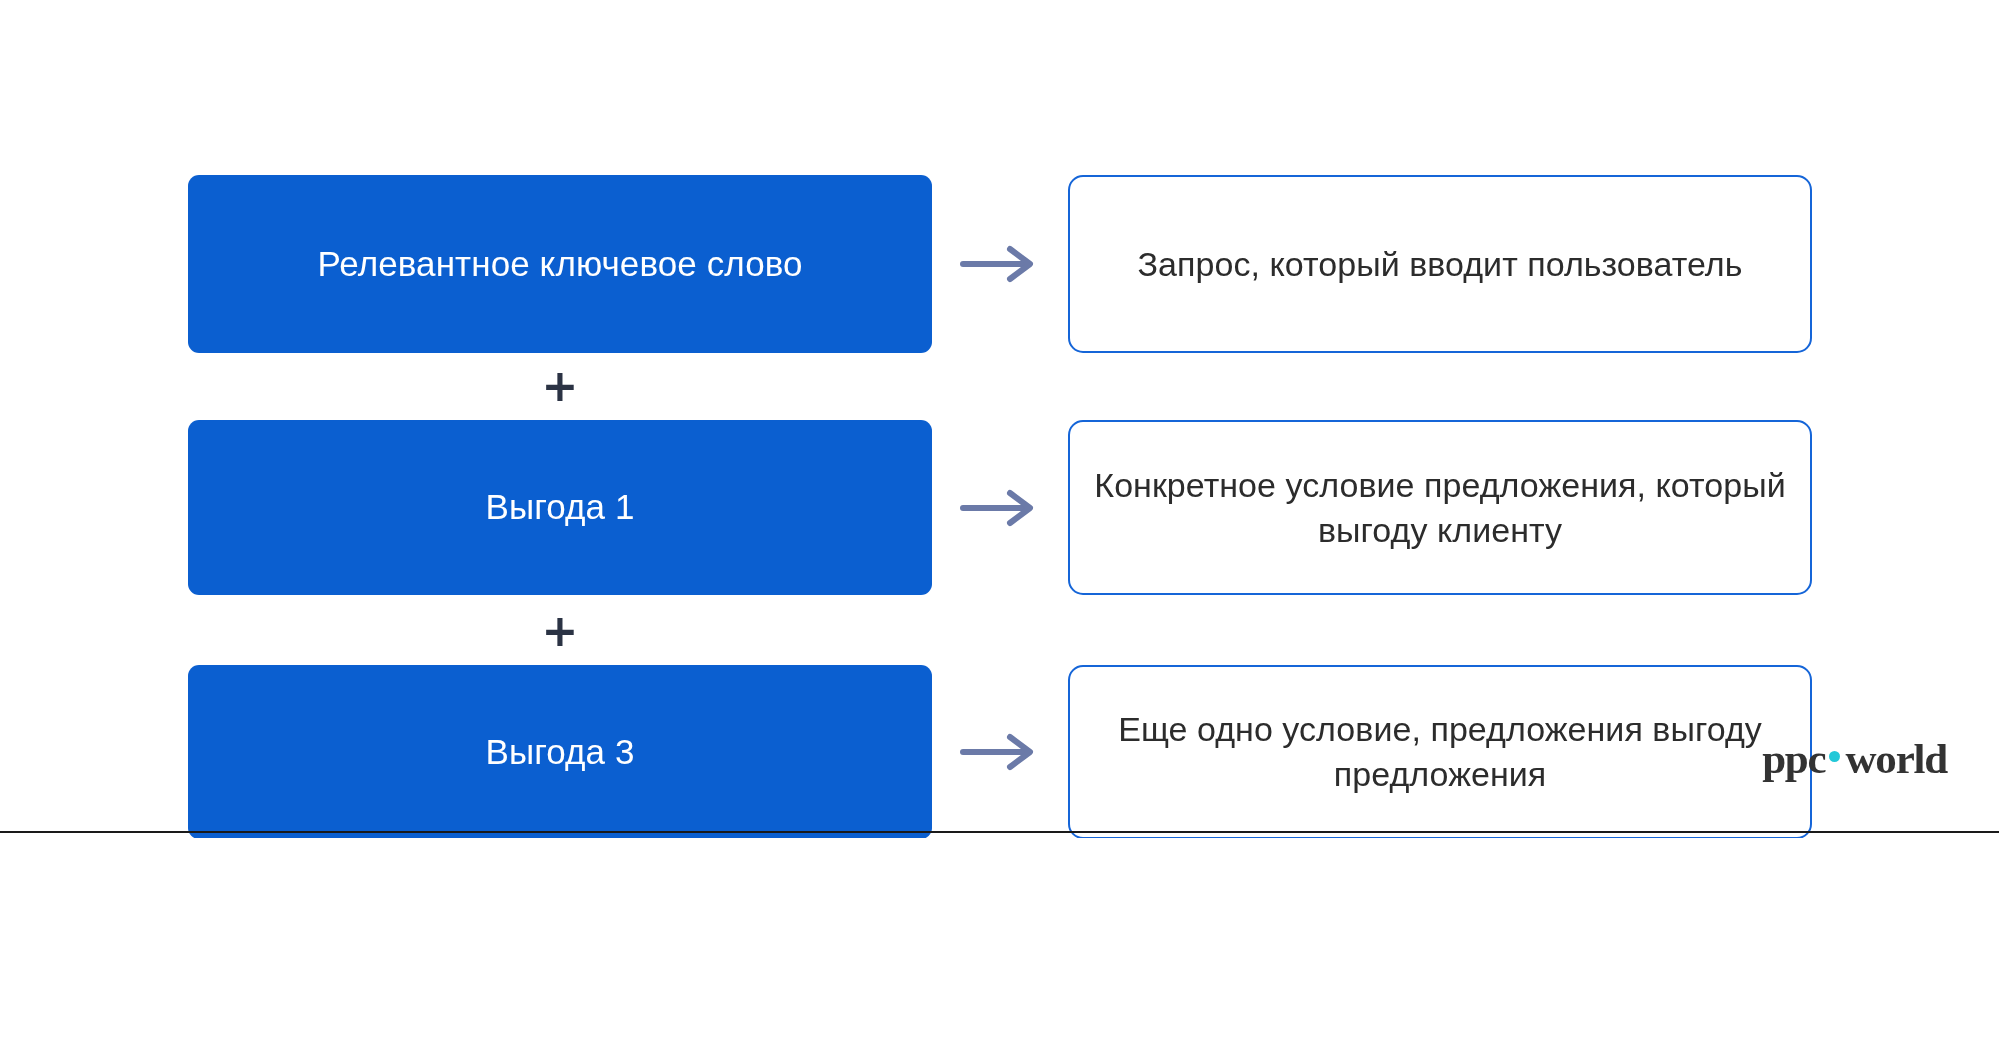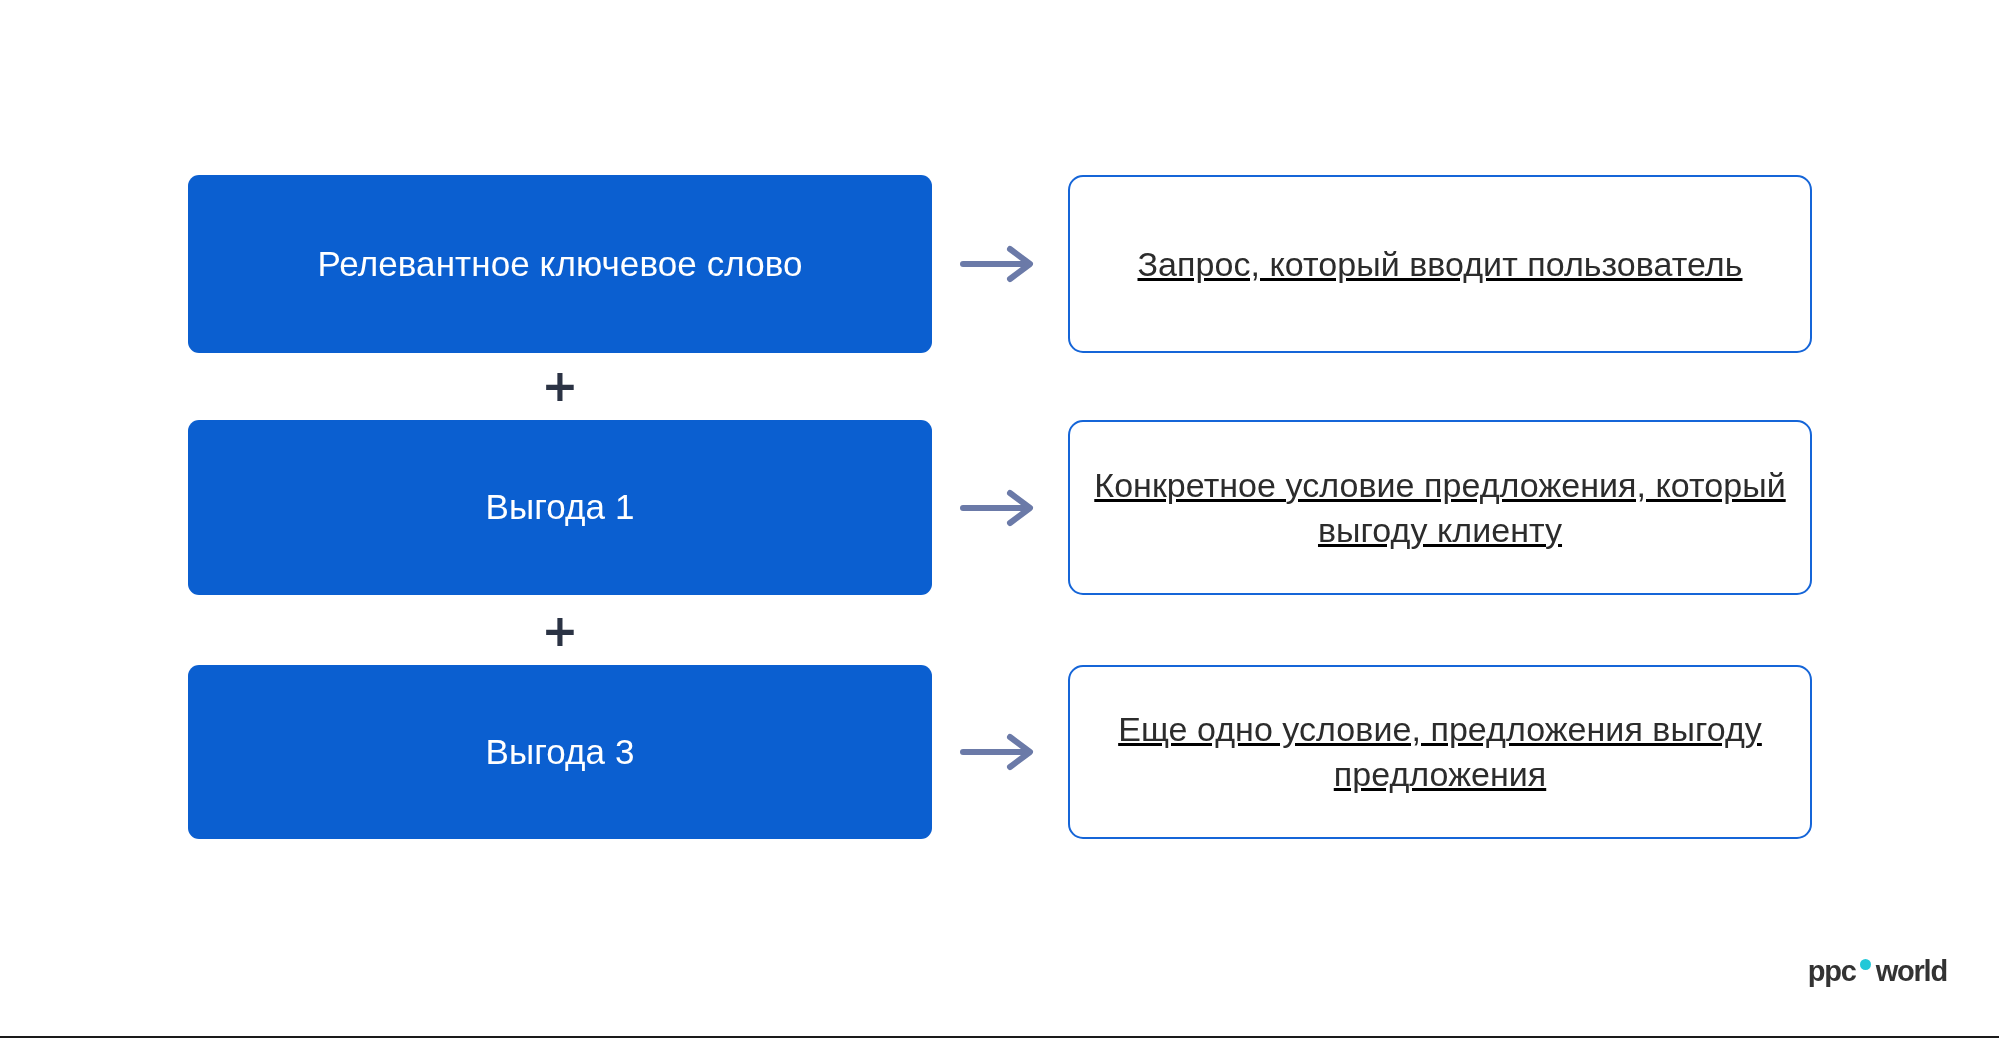--- a/index.html
+++ b/index.html
@@ -8,21 +8,21 @@
     padding: 0;
     background: #ffffff;
   }
   body {
     font-family: "Liberation Sans", "DejaVu Sans", sans-serif;
   }
 
   #canvas {
     position: relative;
     width: 1999px;
-    height: 1043px;
+    height: 838px;
     background: #ffffff;
     overflow: hidden;
   }
 
   
   .diagram {
     position: absolute;
     left: 0;
     top: 0;
     width: 1999px;
@@ -79,21 +79,20 @@
     width: 744px;
     flex: 0 0 744px;
     background: #ffffff;
     border: 2.5px solid #1565D8;
     border-radius: 15px;
     display: flex;
     align-items: center;
     justify-content: center;
     box-sizing: border-box;
     padding: 6px 24px;
-    text-decoration: underline;
   }
   .outline-box-label {
     color: #2C2C2C;
     font-size: 34px;
     line-height: 1.32;
     font-weight: 400;
     text-align: center;
     letter-spacing: 0.05px;
   }
 
@@ -113,24 +112,24 @@
   .plus-2 { top: 609px; }
 
   
   .logo {
     position: absolute;
     right: 52px;
     bottom: 55px;
     display: flex;
     align-items: baseline;
     color: #333333;
-    font-size: 29px;
+    font-size: 43px;
     font-weight: 700;
     letter-spacing: -1.2px;
-    font-family: Liberation Sans, sans-serif;
+    font-family: Liberation Serif, serif;
   }
   .logo-dot {
     display: inline-block;
     width: 11px;
     height: 11px;
     border-radius: 50%;
     background: #22C8D8;
     margin: 0 5px 0 4px;
     position: relative;
     top: -11px;

